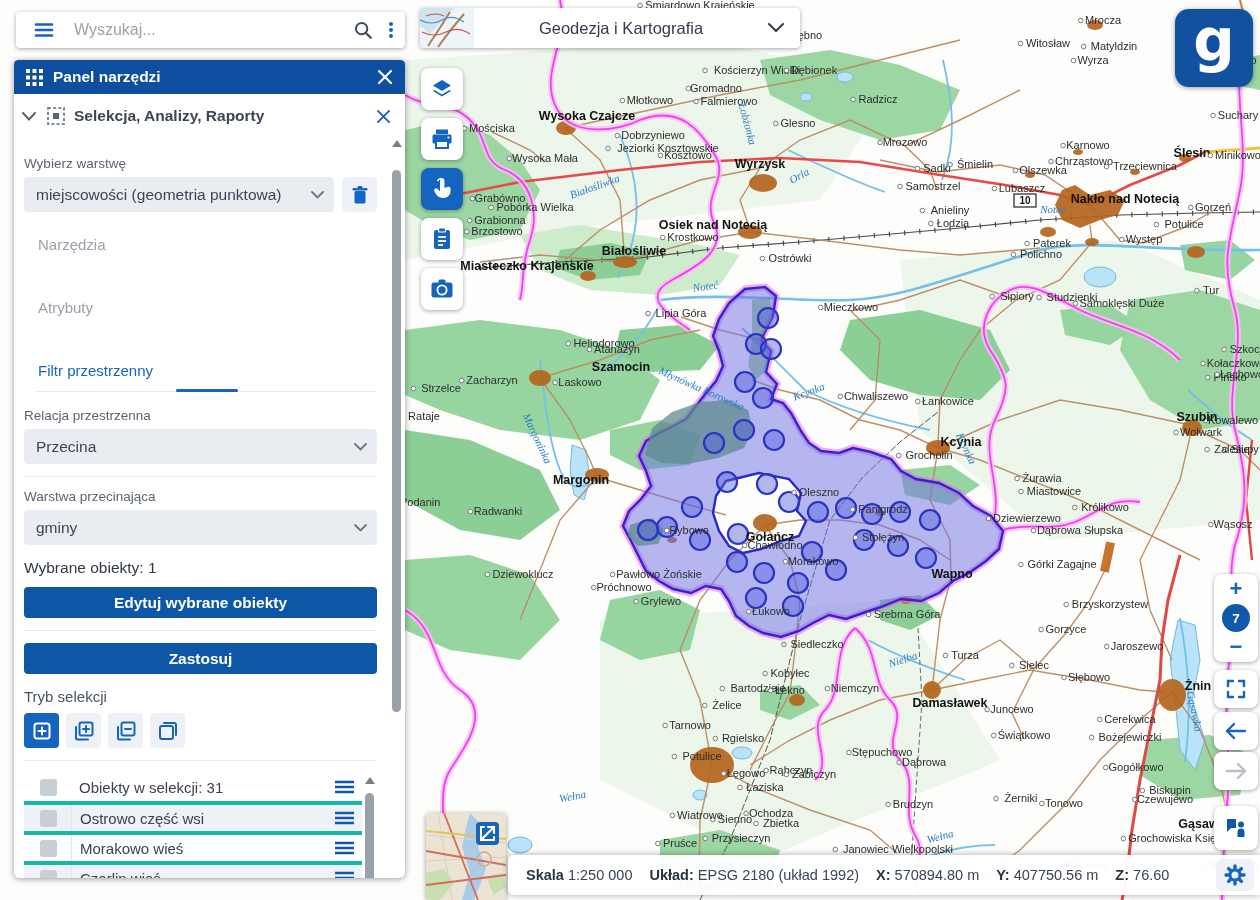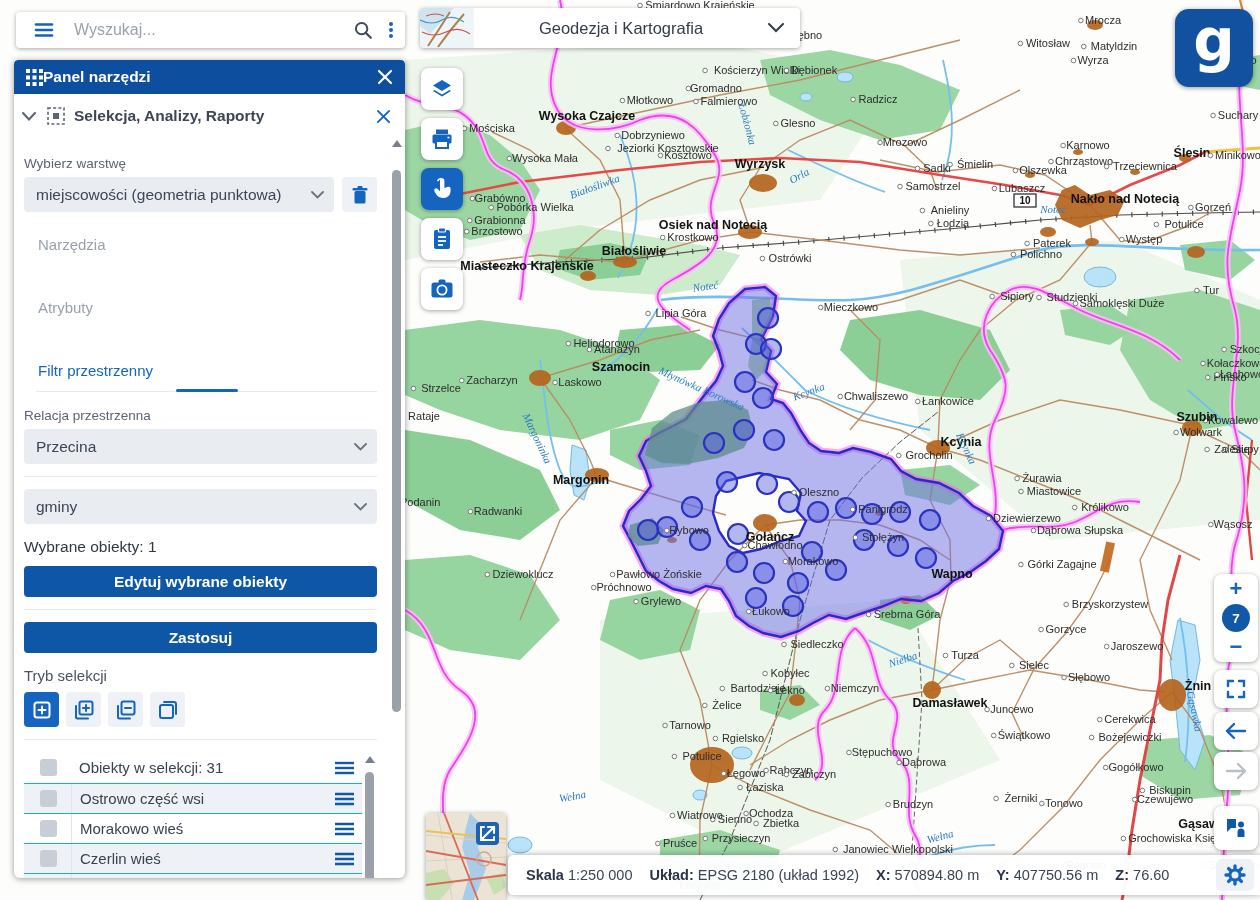--- a/index.html
+++ b/index.html
@@ -15,21 +15,21 @@
   .searchbar { position:absolute; left:16px; top:12px; width:389px; height:36px; background:#fff; border-radius:4px;
     box-shadow:0 1px 4px rgba(0,0,0,.35); display:flex; align-items:center; padding:0 1px 0 12px; z-index:30; }
   .searchbar input { flex:1; border:none; outline:none; font-size:16px; color:#333; margin-left:14px; }
   .searchbar input::placeholder { color:#9aa2ab; }
   .icon-btn { background:none; border:none; cursor:pointer; display:flex; align-items:center; justify-content:center; padding:4px; }
 
   
   .panel { position:absolute; left:14px; top:60px; width:391px; height:818px; background:#fff; border-radius:4px 4px 6px 6px;
     box-shadow:0 1px 6px rgba(0,0,0,.4); overflow:hidden; z-index:25; }
   .p-header { height:34px; background:#0d4e9e; color:#fff; display:flex; align-items:center; padding:0 12px; border-radius:4px 4px 0 0; }
-  .p-header .title { font-size:15.5px; font-weight:bold; margin-left:0; flex:1; }
+  .p-header .title { font-size:15.5px; font-weight:bold; margin-left:10px; flex:1; }
   .p-section { height:44px; display:flex; align-items:center; padding:0 14px 0 8px;justify-content:flex-end; }
   .p-section .s-title { font-size:15.5px; font-weight:bold; color:#3d4654; margin-left:8px; flex:1; }
   .p-body { padding:18px 28px 0 10px; position:relative; }
   .f-label { font-size:13.5px; color:#5b6472; margin-bottom:6px; }
   .sel { height:35px; background:#e9edf2; border-radius:4px; display:flex; align-items:center; padding:0 10px 0 12px;
     font-size:15.5px; color:#3c4554; cursor:pointer; }
   .sel .sel-txt { flex:1; white-space:nowrap; overflow:hidden; }
   .layer-row { display:flex; gap:8px; align-items:center; margin-bottom:14px; }
   .layer-row .sel { flex:1;align-items:center; }
   .sq-btn { width:35px; height:35px; background:#eef1f5; border:none; border-radius:4px; cursor:pointer;
@@ -44,21 +44,21 @@
   .blue-btn { width:100%; height:31px; background:#0e57a7; border:none; border-radius:4px; color:#fff;
     font-size:15.5px; font-weight:bold; cursor:pointer; font-family:"Liberation Sans",sans-serif; }
   .mode-label { font-size:15px; color:#4a5361; margin:14px 0 8px; }
   .mode-row { display:flex; gap:7px; }
   .mode-btn { width:35px; height:35px; border:none; border-radius:4px; background:#eef1f5; cursor:pointer;
     display:flex; align-items:center; justify-content:center; }
   .mode-btn.active { background:#1565c0; }
 
   
   .obj-list { margin-top:12px; width:calc(100% - 15px); position:relative; }
-  .o-row { height:30px; display:flex; align-items:center; border-bottom:1px solid #14b8a6; background:#fff; }
+  .o-row { height:30px; display:flex; align-items:center; border-bottom:4px solid #14b8a6; background:#fff; }
   .o-row.alt { background:#eef1f5; }
   .o-row.head { height:32px; }
   .chk { width:17px; height:17px; background:#c7ced6; border-radius:3px; margin:0 14px 0 16px; flex:none; cursor:pointer; }
   .o-cell-div { width:1px; align-self:stretch; background:#e2e5e9; margin-right:8px; }
   .o-txt { flex:1; font-size:15px; color:#39424e; white-space:nowrap; overflow:hidden; }
   .o-row.head .o-txt { padding-left:8px; }
   .o-menu { margin-right:8px; cursor:pointer; display:flex; }
 
   
   .p-scroll { position:absolute; right:2px; top:80px; bottom:6px; width:12px; }
@@ -709,20 +709,21 @@
     </div>
 
     <div style="margin-top:16px" class="f-label">Relacja przestrzenna</div>
     <div class="sel">
       <span class="sel-txt">Przecina</span>
       <svg width="13" height="8" viewBox="0 0 13 8">
         <path d="M1,1 L6.5,6.5 L12,1" fill="none" stroke="#6a7380" stroke-width="1.8" stroke-linecap="round"></path>
       </svg>
     </div>
     <div class="divider"></div>
+    <div class="f-label">Warstwa przecinająca</div>
     <div class="sel">
       <span class="sel-txt">gminy</span>
       <svg width="13" height="8" viewBox="0 0 13 8">
         <path d="M1,1 L6.5,6.5 L12,1" fill="none" stroke="#6a7380" stroke-width="1.8" stroke-linecap="round"></path>
       </svg>
     </div>
 
     <div class="sel-count">Wybrane obiekty: 1</div>
 
     <button class="blue-btn">Edytuj wybrane obiekty</button>

